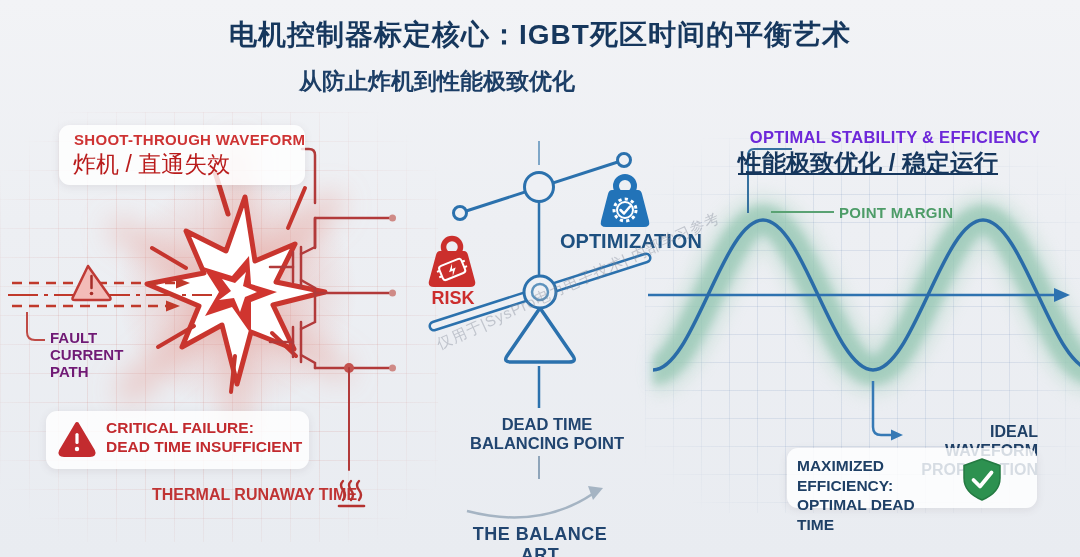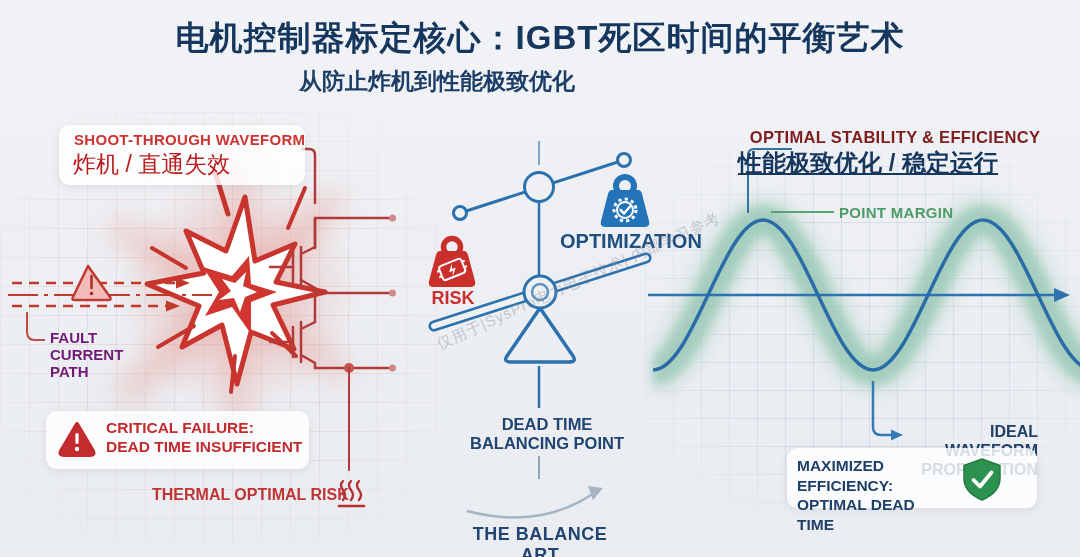--- a/index.html
+++ b/index.html
@@ -16,35 +16,35 @@
     mask-image:radial-gradient(ellipse at center,#000 50%,transparent 88%);}
   .grid-left{left:0;top:112px;width:438px;height:430px;
     background-image:linear-gradient(rgba(205,110,105,.14) 1px,transparent 1px),
                      linear-gradient(90deg,rgba(205,110,105,.14) 1px,transparent 1px);
     background-size:29px 29px;}
   .grid-right{left:645px;top:138px;width:435px;height:375px;
     background-image:linear-gradient(rgba(110,140,185,.16) 1px,transparent 1px),
                      linear-gradient(90deg,rgba(110,140,185,.16) 1px,transparent 1px);
     background-size:28px 28px;}
   .title{left:0;top:16px;width:1080px;text-align:center;
-    font-size:33px;font-weight:bold;color:#16375d;letter-spacing:1px;}
+    font-size:28px;font-weight:bold;color:#16375d;letter-spacing:1px;}
   .subtitle{left:0;top:66px;width:874px;text-align:center;
     font-size:23px;font-weight:600;color:#1c3e66;}
   .card{background:rgba(255,255,255,.82);border-radius:11px;
     box-shadow:0 2px 9px rgba(90,70,80,.10);}
   .red-h1{left:74px;top:131px;font-size:15px;font-weight:bold;color:#ce3333;letter-spacing:.3px;}
   .red-h2{left:73px;top:149px;font-size:23px;font-weight:normal;color:#b91c1c;}
   .fault-label{left:50px;top:329px;font-size:15px;font-weight:bold;color:#701a75;line-height:17px;}
   .critical-text{left:106px;top:419px;font-size:15.5px;font-weight:bold;color:#c22a2e;line-height:18.5px;}
   .thermal-label{left:152px;top:486px;font-size:16px;font-weight:bold;color:#c03434;}
   .risk-label{left:420px;top:288px;width:66px;text-align:center;font-size:18px;font-weight:bold;color:#cc2d2d;}
   .opt-label{left:560px;top:230px;width:132px;font-size:20px;font-weight:bold;color:#1d5080;}
   .balance-point{left:462px;top:415px;width:156px;text-align:center;font-size:16.5px;font-weight:bold;color:#214570;line-height:19px;margin-left:7px;}
   .balance-art{left:458px;top:524px;width:164px;text-align:center;font-size:18px;font-weight:bold;color:#214570;letter-spacing:.5px;}
-  .right-h1{left:743px;top:128px;width:304px;text-align:center;font-size:16.5px;font-weight:bold;color:#7f1d1d;letter-spacing:.3px;}
+  .right-h1{left:743px;top:128px;width:304px;text-align:center;font-size:16.5px;font-weight:bold;color:#6d28d9;letter-spacing:.3px;}
   .right-h2{left:738px;top:147px;width:314px;text-align:left;font-size:24px;font-weight:bold;color:#16375d;text-decoration:underline;}
   .safety-label{left:839px;top:204px;font-size:15px;font-weight:bold;color:#4d9c68;letter-spacing:.3px;}
   .ideal-label{left:898px;top:422px;width:140px;text-align:right;font-size:16px;font-weight:bold;color:#1f4066;line-height:19px;}
   .max-label{left:797px;top:456px;width:156px;text-align:left;font-size:15.5px;font-weight:bold;color:#1f4066;line-height:19.5px;}
   .watermark{left:438px;top:336px;width:330px;font-size:15px;letter-spacing:1px;
     color:rgba(130,138,152,.42);transform:rotate(-24.5deg);transform-origin:left center;}
 </style>
 </head>
 <body>
 
@@ -193,21 +193,21 @@
 
 <div class="abs card" style="left:46px;top:411px;width:263px;height:58px;"></div>
 <svg class="abs" width="40" height="40" viewBox="0 0 40 40" style="left:57px;top:419px;">
   <path d="M 20,5 L 36,32 Q 38,36 33,36 L 7,36 Q 2,36 4,32 Z" fill="#c32b2f" stroke="#c32b2f" stroke-width="4" stroke-linejoin="round"></path>
   <rect x="18.4" y="14" width="3.2" height="11" rx="1.6" fill="#ffffff"></rect>
   <circle cx="20" cy="30" r="2.2" fill="#ffffff"></circle>
 </svg>
 <div class="abs critical-text pre">CRITICAL FAILURE:
 DEAD TIME INSUFFICIENT</div>
 
-<div class="abs thermal-label">THERMAL OPTIMAL RISK</div>
+<div class="abs thermal-label">THERMAL RUNAWAY TIME</div>
 <svg class="abs" width="34" height="32" viewBox="0 0 34 32" style="left:335px;top:478px;">
   <g fill="none" stroke="#b5312f" stroke-width="2.4" stroke-linecap="round">
     <path d="M 8,22 q 4,-5 0,-10 q -4,-5 0,-9"></path>
     <path d="M 16,22 q 4,-5 0,-10 q -4,-5 0,-9"></path>
     <path d="M 24,22 q 4,-5 0,-10 q -4,-5 0,-9"></path>
   </g>
   <line x1="4" y1="28" x2="29" y2="28" stroke="#b5312f" stroke-width="2.6" stroke-linecap="round"></line>
 </svg>
 
 <div class="abs risk-label">RISK</div>

